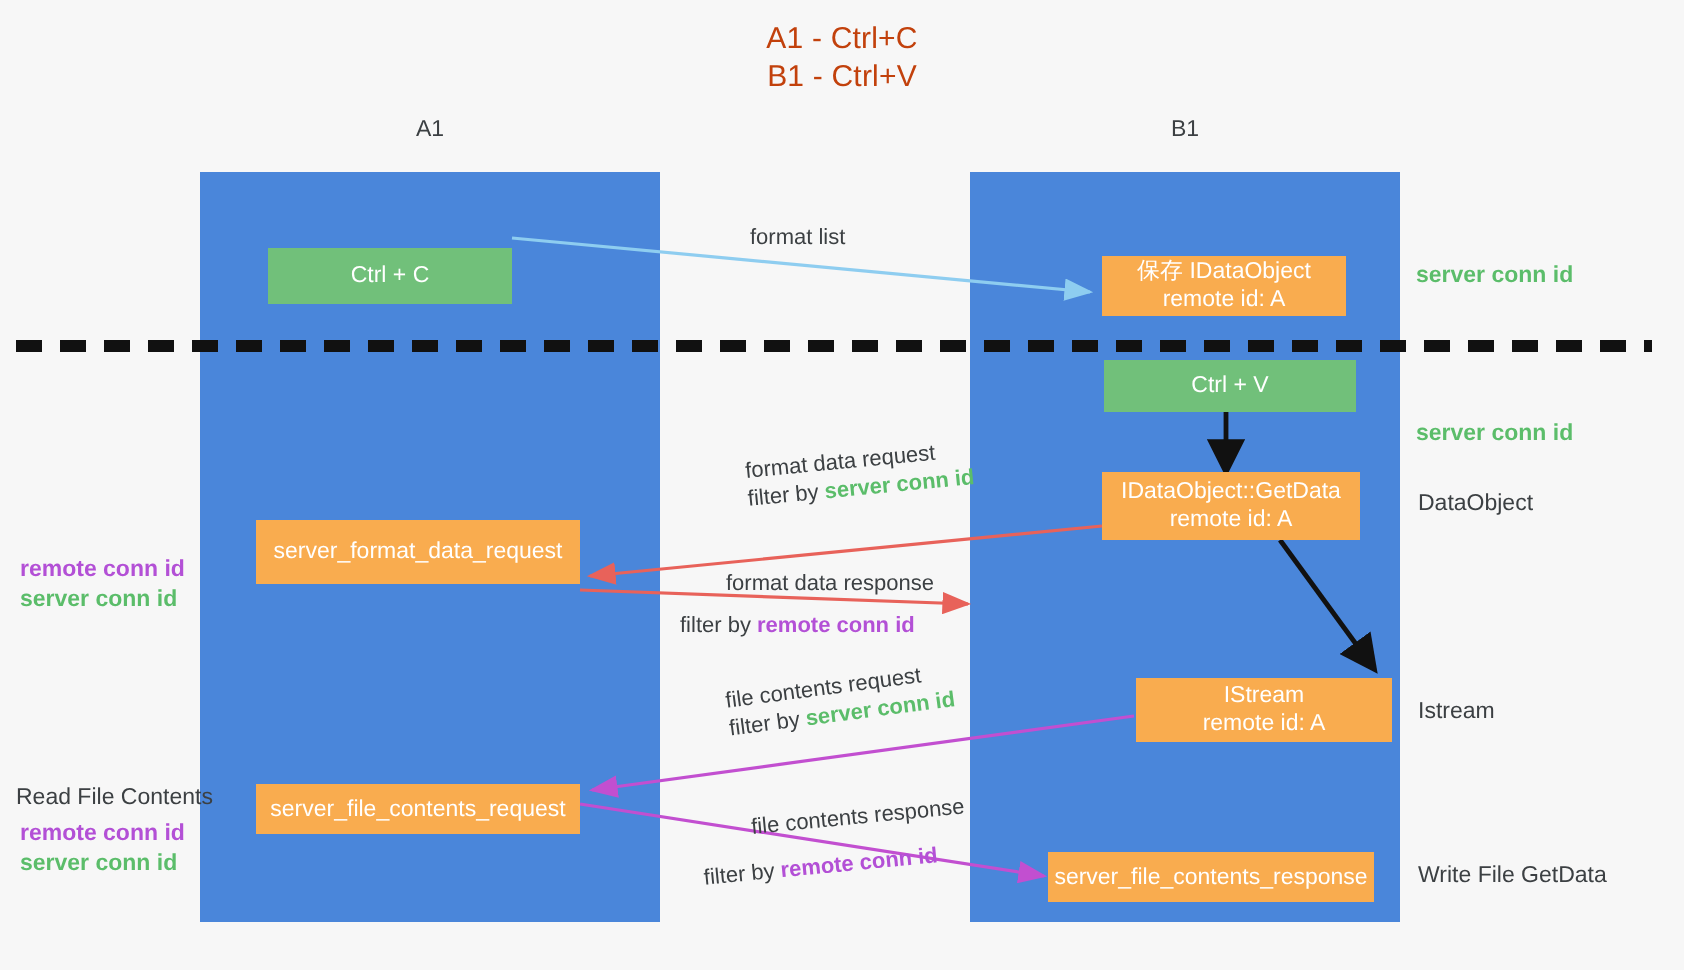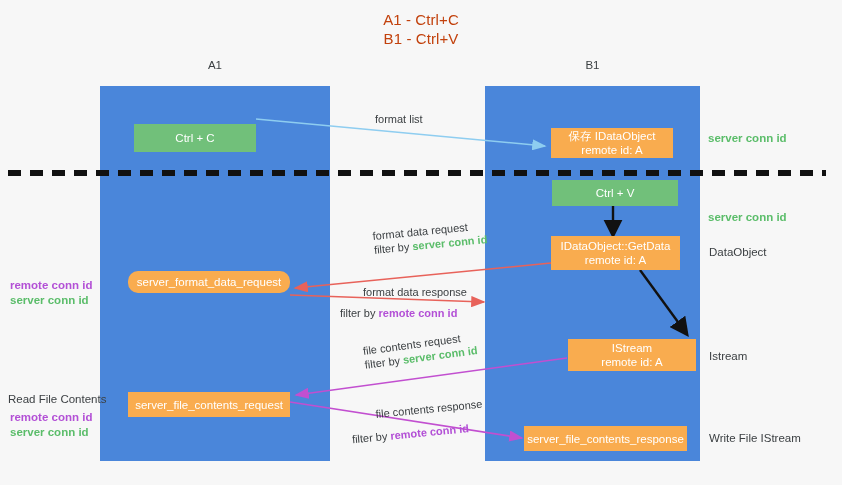--- a/index.html
+++ b/index.html
@@ -166,21 +166,21 @@
 
   <div class="abs box box-green" style="left:552px; top:180px; width:126px; height:26px;">
     <span>Ctrl + V</span>
   </div>
 
   <div class="abs box box-orange" style="left:551px; top:236px; width:129px; height:34px;">
     <span>IDataObject::GetData</span>
     <span>remote id: A</span>
   </div>
 
-  <div class="abs box box-orange" style="left:128px; top:271px; width:162px; height:22px;border-radius:10px;">
+  <div class="abs box box-orange" style="left:128px; top:260px; width:162px; height:32px;">
     <span>server_format_data_request</span>
   </div>
 
 
   <div class="abs box box-orange" style="left:568px; top:339px; width:128px; height:32px;">
     <span>IStream</span>
     <span>remote id: A</span>
   </div>
 
   <div class="abs box box-orange" style="left:128px; top:392px; width:162px; height:25px;">
@@ -192,21 +192,21 @@
   </div>
 
   <div class="abs side-label c-green" style="left:708px; top:131px;">server conn id</div>
 
   <div class="abs side-label c-green" style="left:708px; top:210px;">server conn id</div>
 
   <div class="abs side-label c-dark" style="left:709px; top:245px;">DataObject</div>
 
   <div class="abs side-label c-dark" style="left:709px; top:349px;">Istream</div>
 
-  <div class="abs side-label c-dark" style="left:709px; top:431px;">Write File IStream</div>
+  <div class="abs side-label c-dark" style="left:709px; top:431px;">Write File GetData</div>
 
   <div class="abs" style="left:10px; top:278px;">
     <div class="side-label c-purple">remote conn id</div>
     <div class="side-label c-green">server conn id</div>
   </div>
 
   <div class="abs side-label c-dark" style="left:8px; top:392px;">Read File Contents</div>
 
   <div class="abs" style="left:10px; top:410px;">
     <div class="side-label c-purple">remote conn id</div>

